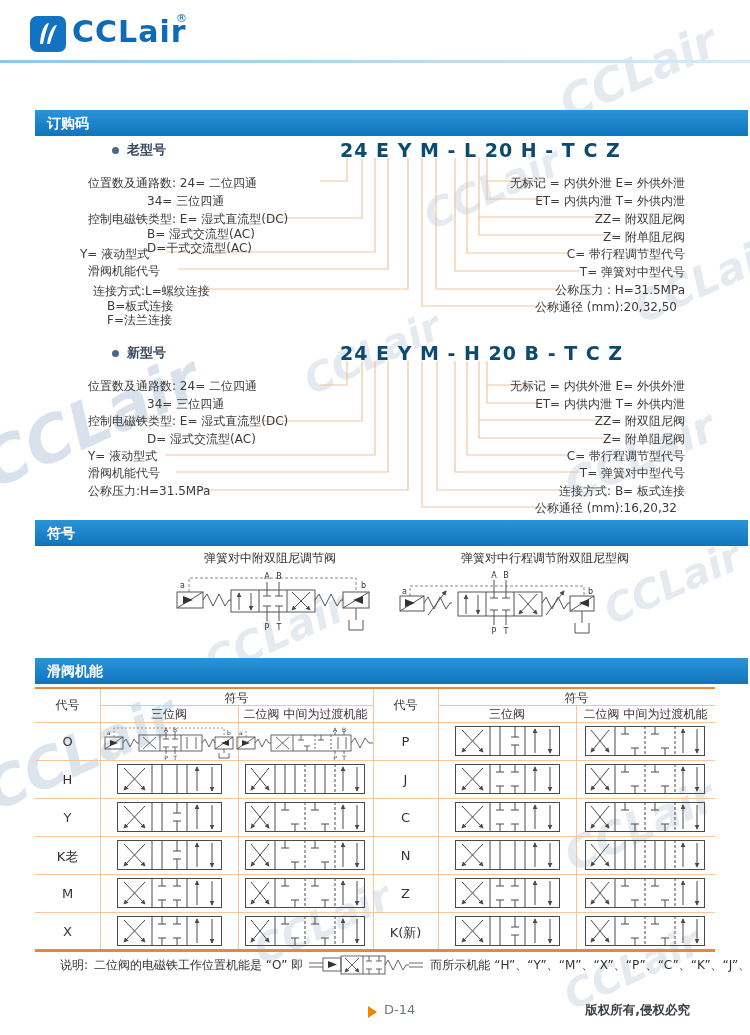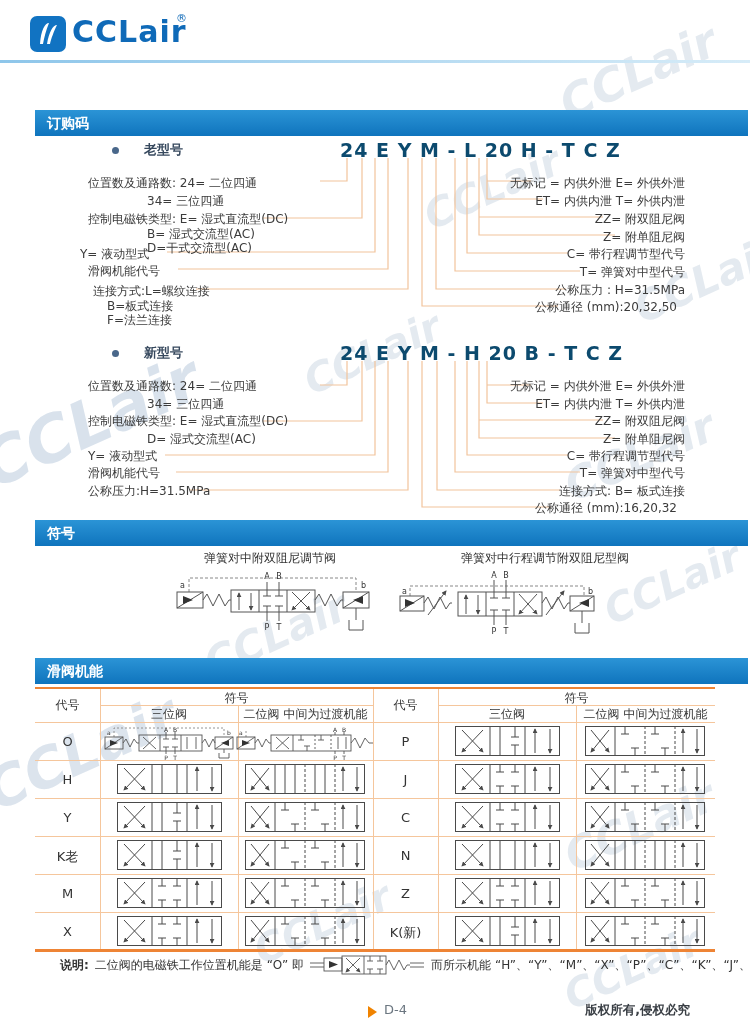--- a/index.html
+++ b/index.html
@@ -16,21 +16,21 @@
   .hdr-line{position:absolute;left:0;top:60px;width:750px;height:3px;
             background:linear-gradient(to right,#8ec6ea,#d7ecf8);}
   
   .bar{position:absolute;left:35px;width:713px;height:26px;box-sizing:border-box;
        background:linear-gradient(#2b94d6,#0f74bd);color:#fff;font-weight:bold;font-size:14px;
        line-height:26px;padding-left:12px;}
   
   .lbl{position:absolute;font-size:12px;white-space:nowrap;color:#3b3b3b;z-index:1;}
   .r{text-align:right;}
   .code{position:absolute;font-size:19px;font-weight:bold;letter-spacing:1px;color:#0c4a6e;white-space:nowrap;z-index:1;}
-  .modelrow{position:absolute;display:flex;align-items:center;gap:25px;font-size:13px;
+  .modelrow{position:absolute;display:flex;align-items:center;gap:8px;font-size:13px;
             color:#37495e;font-weight:bold;z-index:1;}
   .dot{width:7px;height:7px;border-radius:50%;background:#49678a;}
   .diag-title{position:absolute;font-size:12px;color:#333;text-align:center;z-index:1;}
   
   .tline{position:absolute;background:#f5c69c;z-index:1;}
   .toline{position:absolute;background:#ee8435;z-index:1;}
   .hd{position:absolute;font-size:12px;color:#333;text-align:center;z-index:1;}
   .rowlbl{position:absolute;font-size:13px;color:#333;text-align:center;z-index:1;}
   .cellsym{position:absolute;z-index:1;}
   
@@ -518,21 +518,21 @@
       </svg>
     <svg class="cellsym" style="left:455px;top:916px;" width="105" height="30">
         <use href="#v3c"></use>
       </svg>
     <svg class="cellsym" style="left:585px;top:916px;" width="120" height="30">
         <use href="#v2a"></use>
       </svg>
   </div>
 
   <div class="note1">
-    <span style="font-weight:bold;">说明:</span>
+    <span style="font-weight:normal;">说明:</span>
     <span>二位阀的电磁铁工作位置机能是 “O” 即</span>
     <svg width="115" height="26" viewBox="0 0 115 26">
       <g stroke="#555" fill="none" stroke-width="0.9">
         <line x1="0" y1="11" x2="14" y2="11"></line>
           <line x1="0" y1="15" x2="14" y2="15"></line>
         <rect x="14" y="6" width="18" height="13"></rect>
         <rect x="32" y="4" width="44" height="18"></rect>
           <line x1="54" y1="4" x2="54" y2="22"></line>
         <line x1="36" y1="6" x2="50" y2="20" marker-end="url(#ar)"></line>
         <line x1="50" y1="6" x2="36" y2="20" marker-end="url(#ar)"></line>
@@ -547,16 +547,16 @@
         <polyline points="76,13 79,8 84,18 89,8 94,18 97,13 100,13"></polyline>
         <line x1="100" y1="11" x2="114" y2="11"></line>
           <line x1="100" y1="15" x2="114" y2="15"></line>
       </g>
       <polygon points="19,9 19,16 28,12.5" fill="#333"></polygon>
     </svg>
     <span>而所示机能 “H”、“Y”、“M”、“X”、“P”、“C”、“K”、“J”、“N”、“Z”  为</span>
   </div>
 
   <div class="pg-tri"></div>
-  <div class="pg-num">D-4</div>
+  <div class="pg-num">D-14</div>
   <div class="copyright">版权所有,侵权必究</div>
 
 </div>
 
 </body></html>

